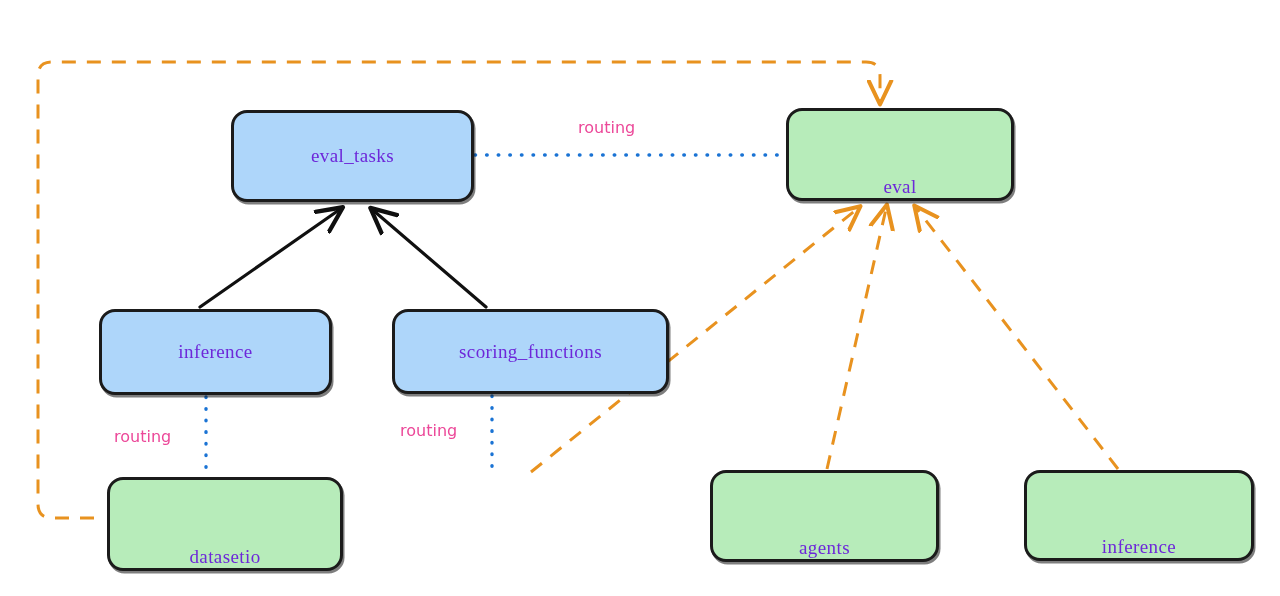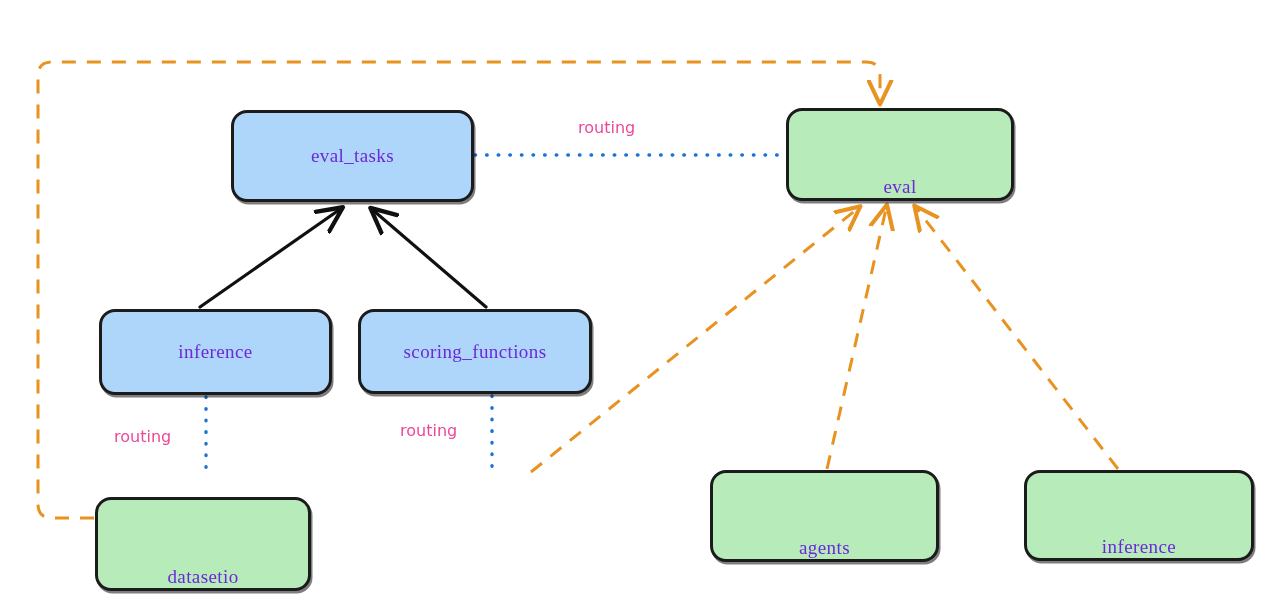--- a/index.html
+++ b/index.html
@@ -96,25 +96,25 @@
   </div>
 
   <div class="node green" style="left:786px; top:108px; width:228px; height:93px;">
     <span class="node-label">eval</span>
   </div>
 
   <div class="node blue" style="left:99px; top:309px; width:233px; height:86px;">
     <span class="node-label">inference</span>
   </div>
 
-  <div class="node blue" style="left:358px; top:309px; width:234px; height:85px;">
+  <div class="node blue" style="left:392px; top:309px; width:277px; height:85px;">
     <span class="node-label">scoring_functions</span>
   </div>
 
-  <div class="node green" style="left:95px; top:477px; width:216px; height:94px;margin-top:20px;">
+  <div class="node green" style="left:107px; top:477px; width:236px; height:94px;">
     <span class="node-label">datasetio</span>
   </div>
 
 
   <div class="node green" style="left:1024px; top:470px; width:230px; height:91px;">
     <span class="node-label">inference</span>
   </div>
 
   <div class="node green" style="left:710px; top:470px; width:229px; height:92px;">
     <span class="node-label">agents</span>

